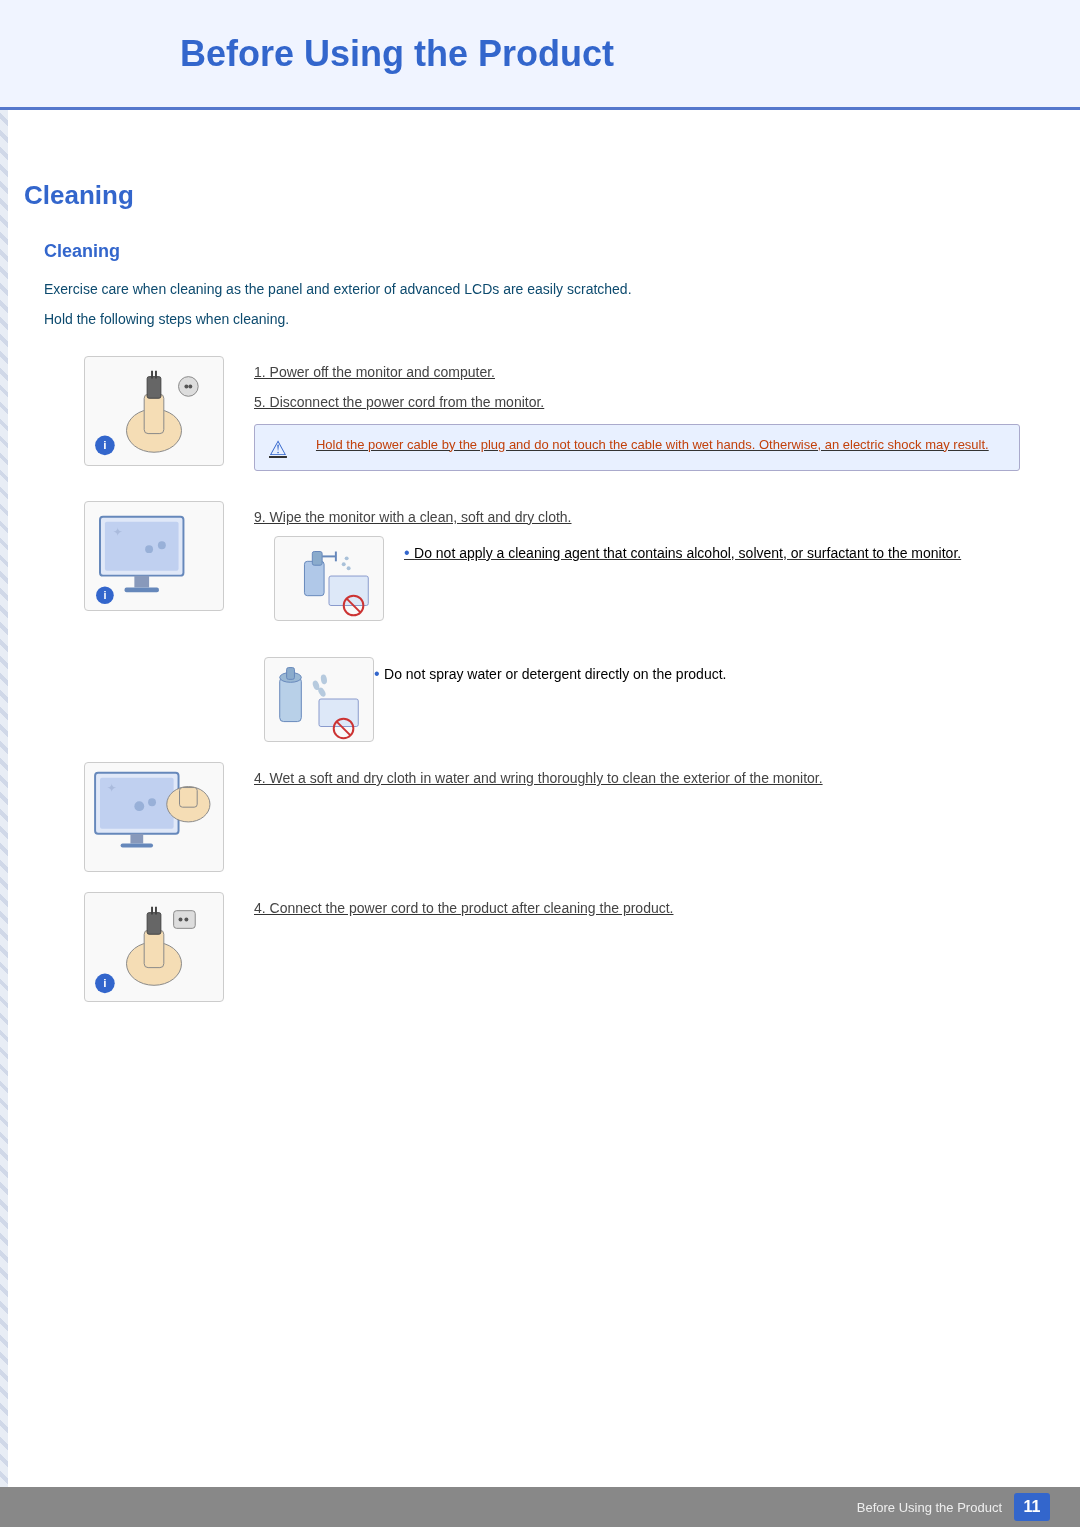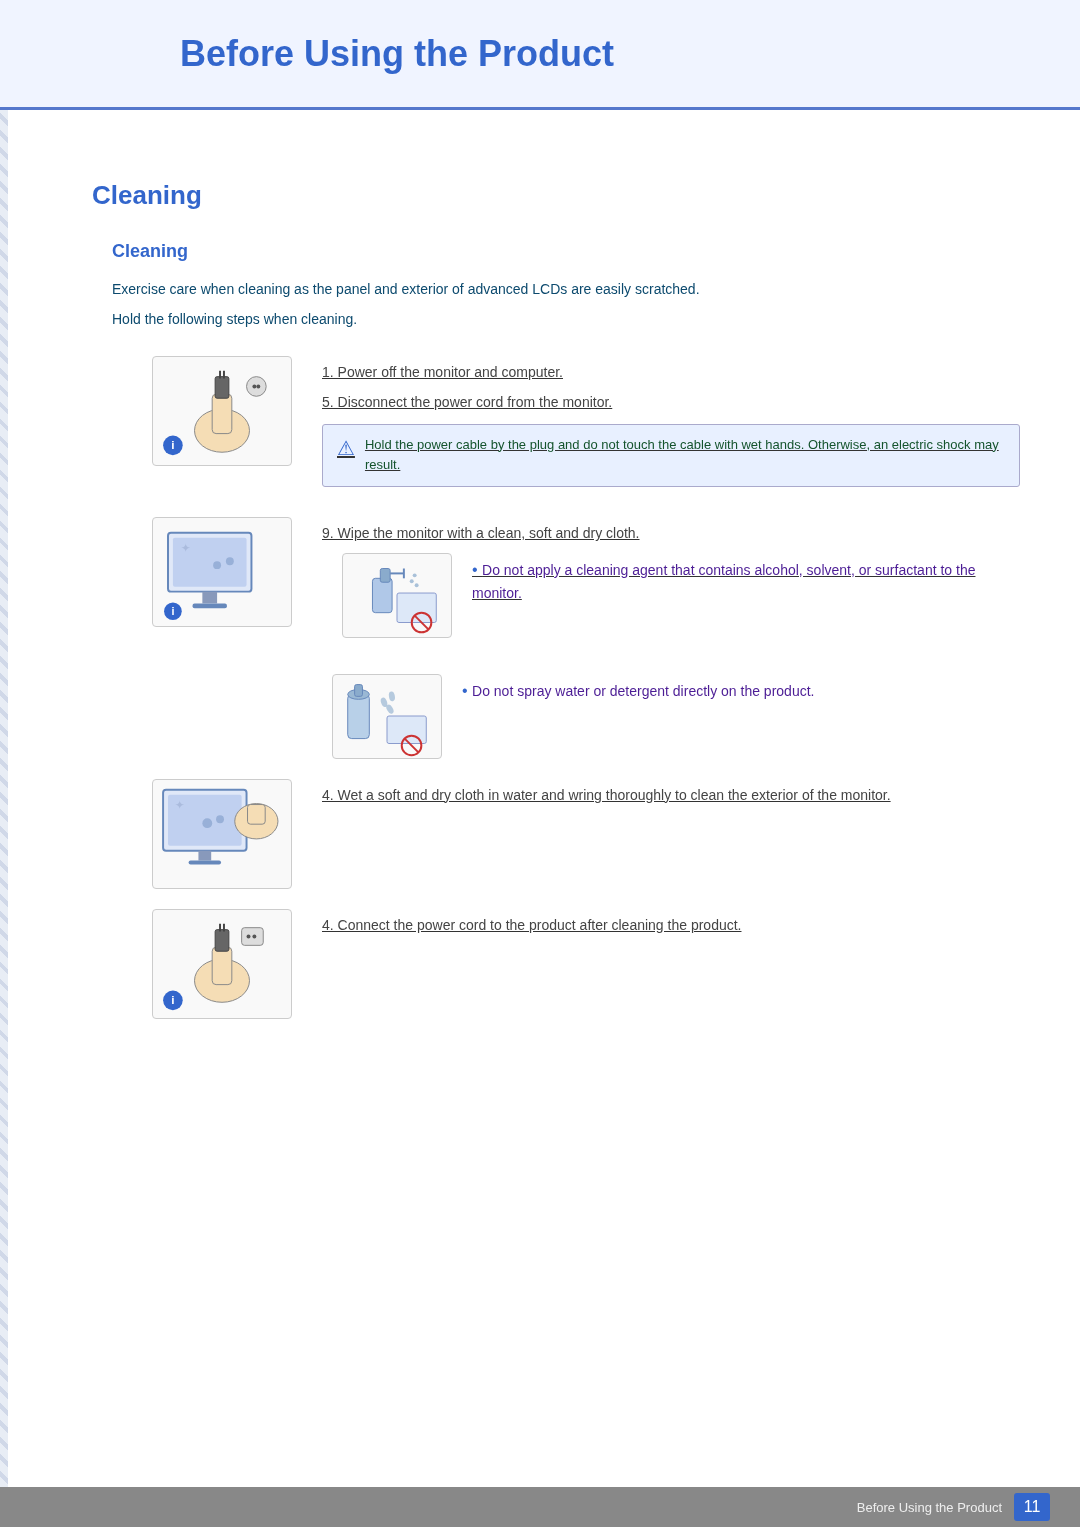--- a/index.html
+++ b/index.html
@@ -56,21 +56,21 @@
       color: #3366cc;
       background: #f0f4ff;
       min-height: 110px;
       display: flex;
       align-items: center;
       border-bottom: 3px solid #5577cc;
     }
 
     
     .main-content {
-      padding: 20px 60px 80px 92px;
+      padding: 20px 60px 80px 24px;
     }
 
     
     .section-heading {
       font-size: 26px;
       font-weight: bold;
       color: #3366cc;
       margin-bottom: 30px;
     }
 
@@ -144,22 +144,23 @@
 
     .warning-icon {
       font-size: 20px;
       color: #3366cc;
       flex-shrink: 0;
       margin-top: 1px;
     }
 
     .warning-text {
       font-size: 13px;
-      color: #14532d;
+      color: #c2410c;
       line-height: 1.6;
+      margin-left: 19px;
     }
 
     
     .bullet-block {
       display: flex;
       align-items: flex-start;
       margin-bottom: 16px;
       gap: 20px;
       padding-left: 20px;
     }
@@ -172,21 +173,21 @@
       background: #f9f9f9;
       border-radius: 4px;
       display: flex;
       align-items: center;
       justify-content: center;
     }
 
     .bullet-text {
       flex: 1;
       font-size: 14px;
-      color: #4c1d95;
+      color: #000000;
       padding-top: 4px;
       line-height: 1.6;
     }
 
     .bullet-text::before {
       content: "• ";
       color: #3366cc;
       font-size: 16px;
     }
 
@@ -207,21 +208,21 @@
 
     .footer-text {
       font-size: 13px;
       color: #eee;
     }
 
     .footer-page {
       background: #3366cc;
       color: white;
       font-size: 16px;
-      font-weight: normal;
+      font-weight: bold;
       width: 36px;
       height: 28px;
       display: flex;
       align-items: center;
       justify-content: center;
       border-radius: 3px;
     }
 
     
     svg.illus {
@@ -323,21 +324,21 @@
               <circle cx="80" cy="70" r="10" fill="none" stroke="#cc3333" stroke-width="2"></circle>
               <line x1="73" y1="63" x2="87" y2="77" stroke="#cc3333" stroke-width="2"></line>
             </svg>
           </div>
           <span class="bullet-text">Do not apply a cleaning agent that contains alcohol, solvent, or surfactant to the monitor.</span>
         </div>
       </div>
     </div>
 
     
-    <div style="display:flex; align-items:flex-start; margin-bottom:20px; padding-left:220px; gap:20px;">
+    <div style="display:flex; align-items:flex-start; margin-bottom:20px; padding-left:220px; ">
       <div class="bullet-image">
         <svg viewBox="0 0 110 85" xmlns="http://www.w3.org/2000/svg" width="110" height="85">
 
           <rect x="15" y="20" width="22" height="45" rx="4" fill="#b8d0e8" stroke="#6688bb" stroke-width="1"></rect>
           <ellipse cx="26" cy="20" rx="11" ry="5" fill="#9ab8d4" stroke="#6688bb" stroke-width="1"></ellipse>
           <rect x="22" y="10" width="8" height="12" rx="2" fill="#8aabcc" stroke="#6688bb" stroke-width="1"></rect>
 
           <ellipse cx="52" cy="28" rx="3" ry="5" fill="#88aacc" opacity="0.6" transform="rotate(-20 52 28)"></ellipse>
           <ellipse cx="60" cy="22" rx="3" ry="5" fill="#88aacc" opacity="0.6" transform="rotate(-10 60 22)"></ellipse>
           <ellipse cx="58" cy="35" rx="3" ry="5" fill="#88aacc" opacity="0.6" transform="rotate(-30 58 35)"></ellipse>

